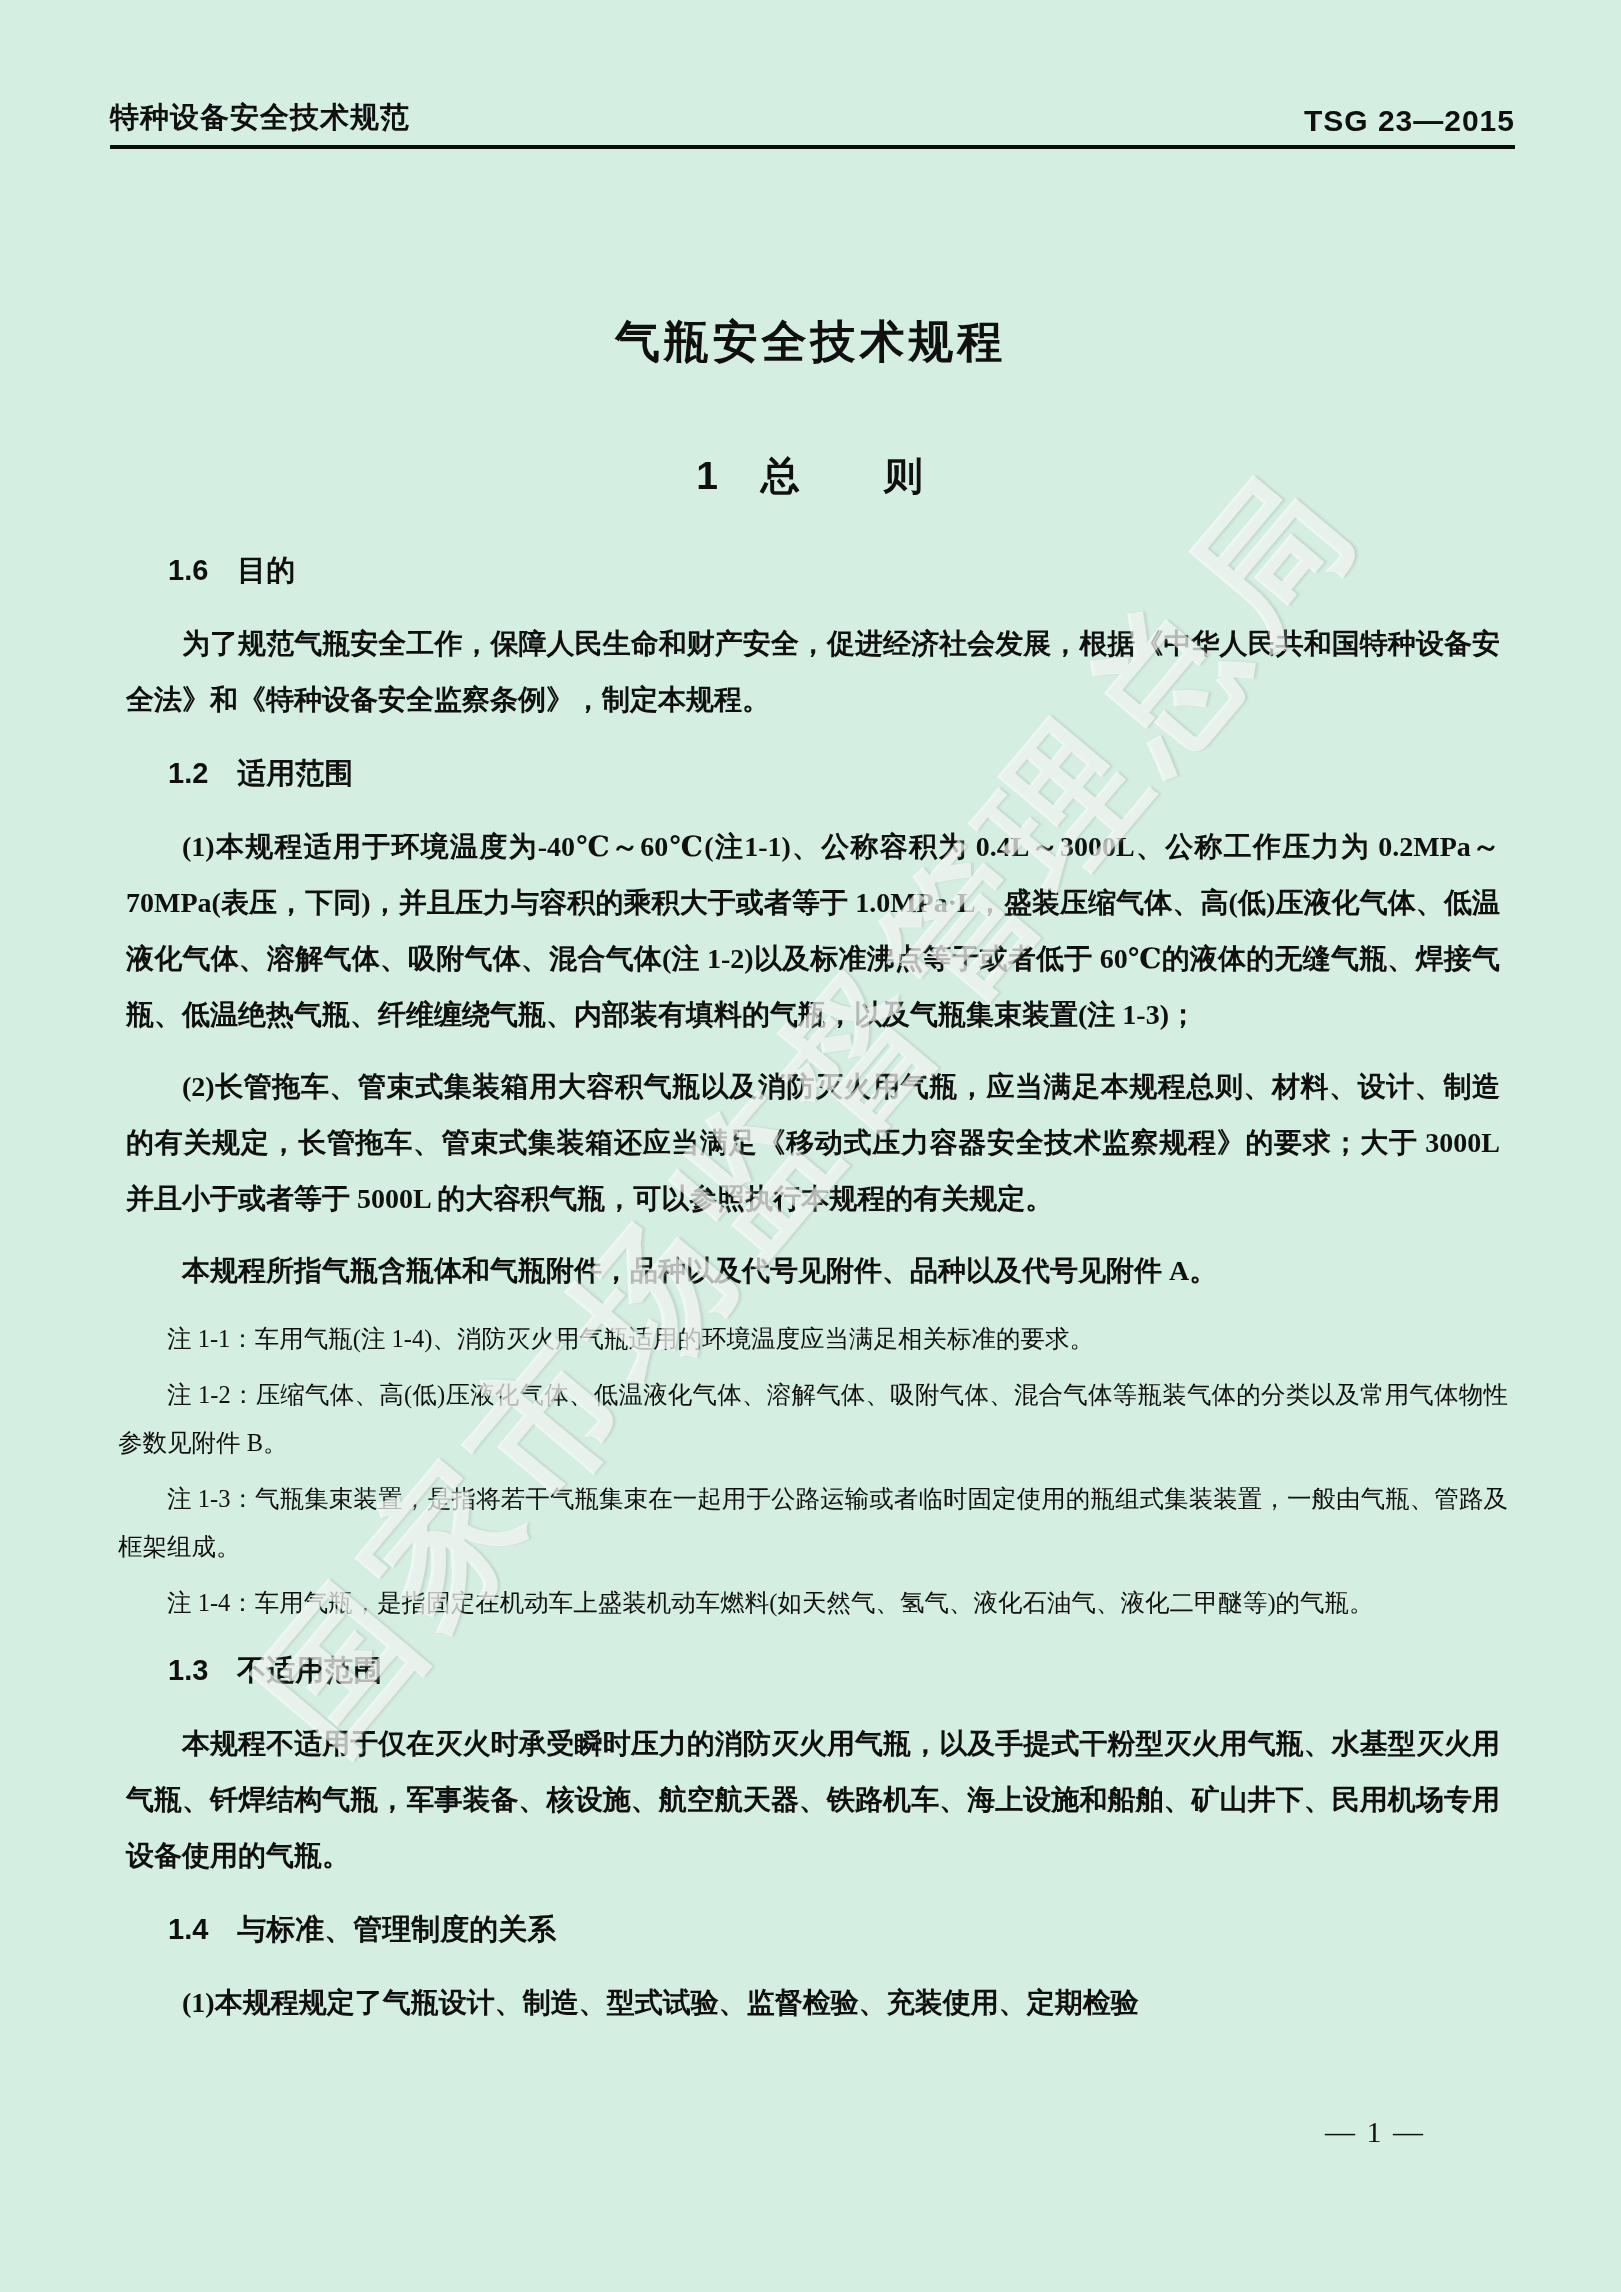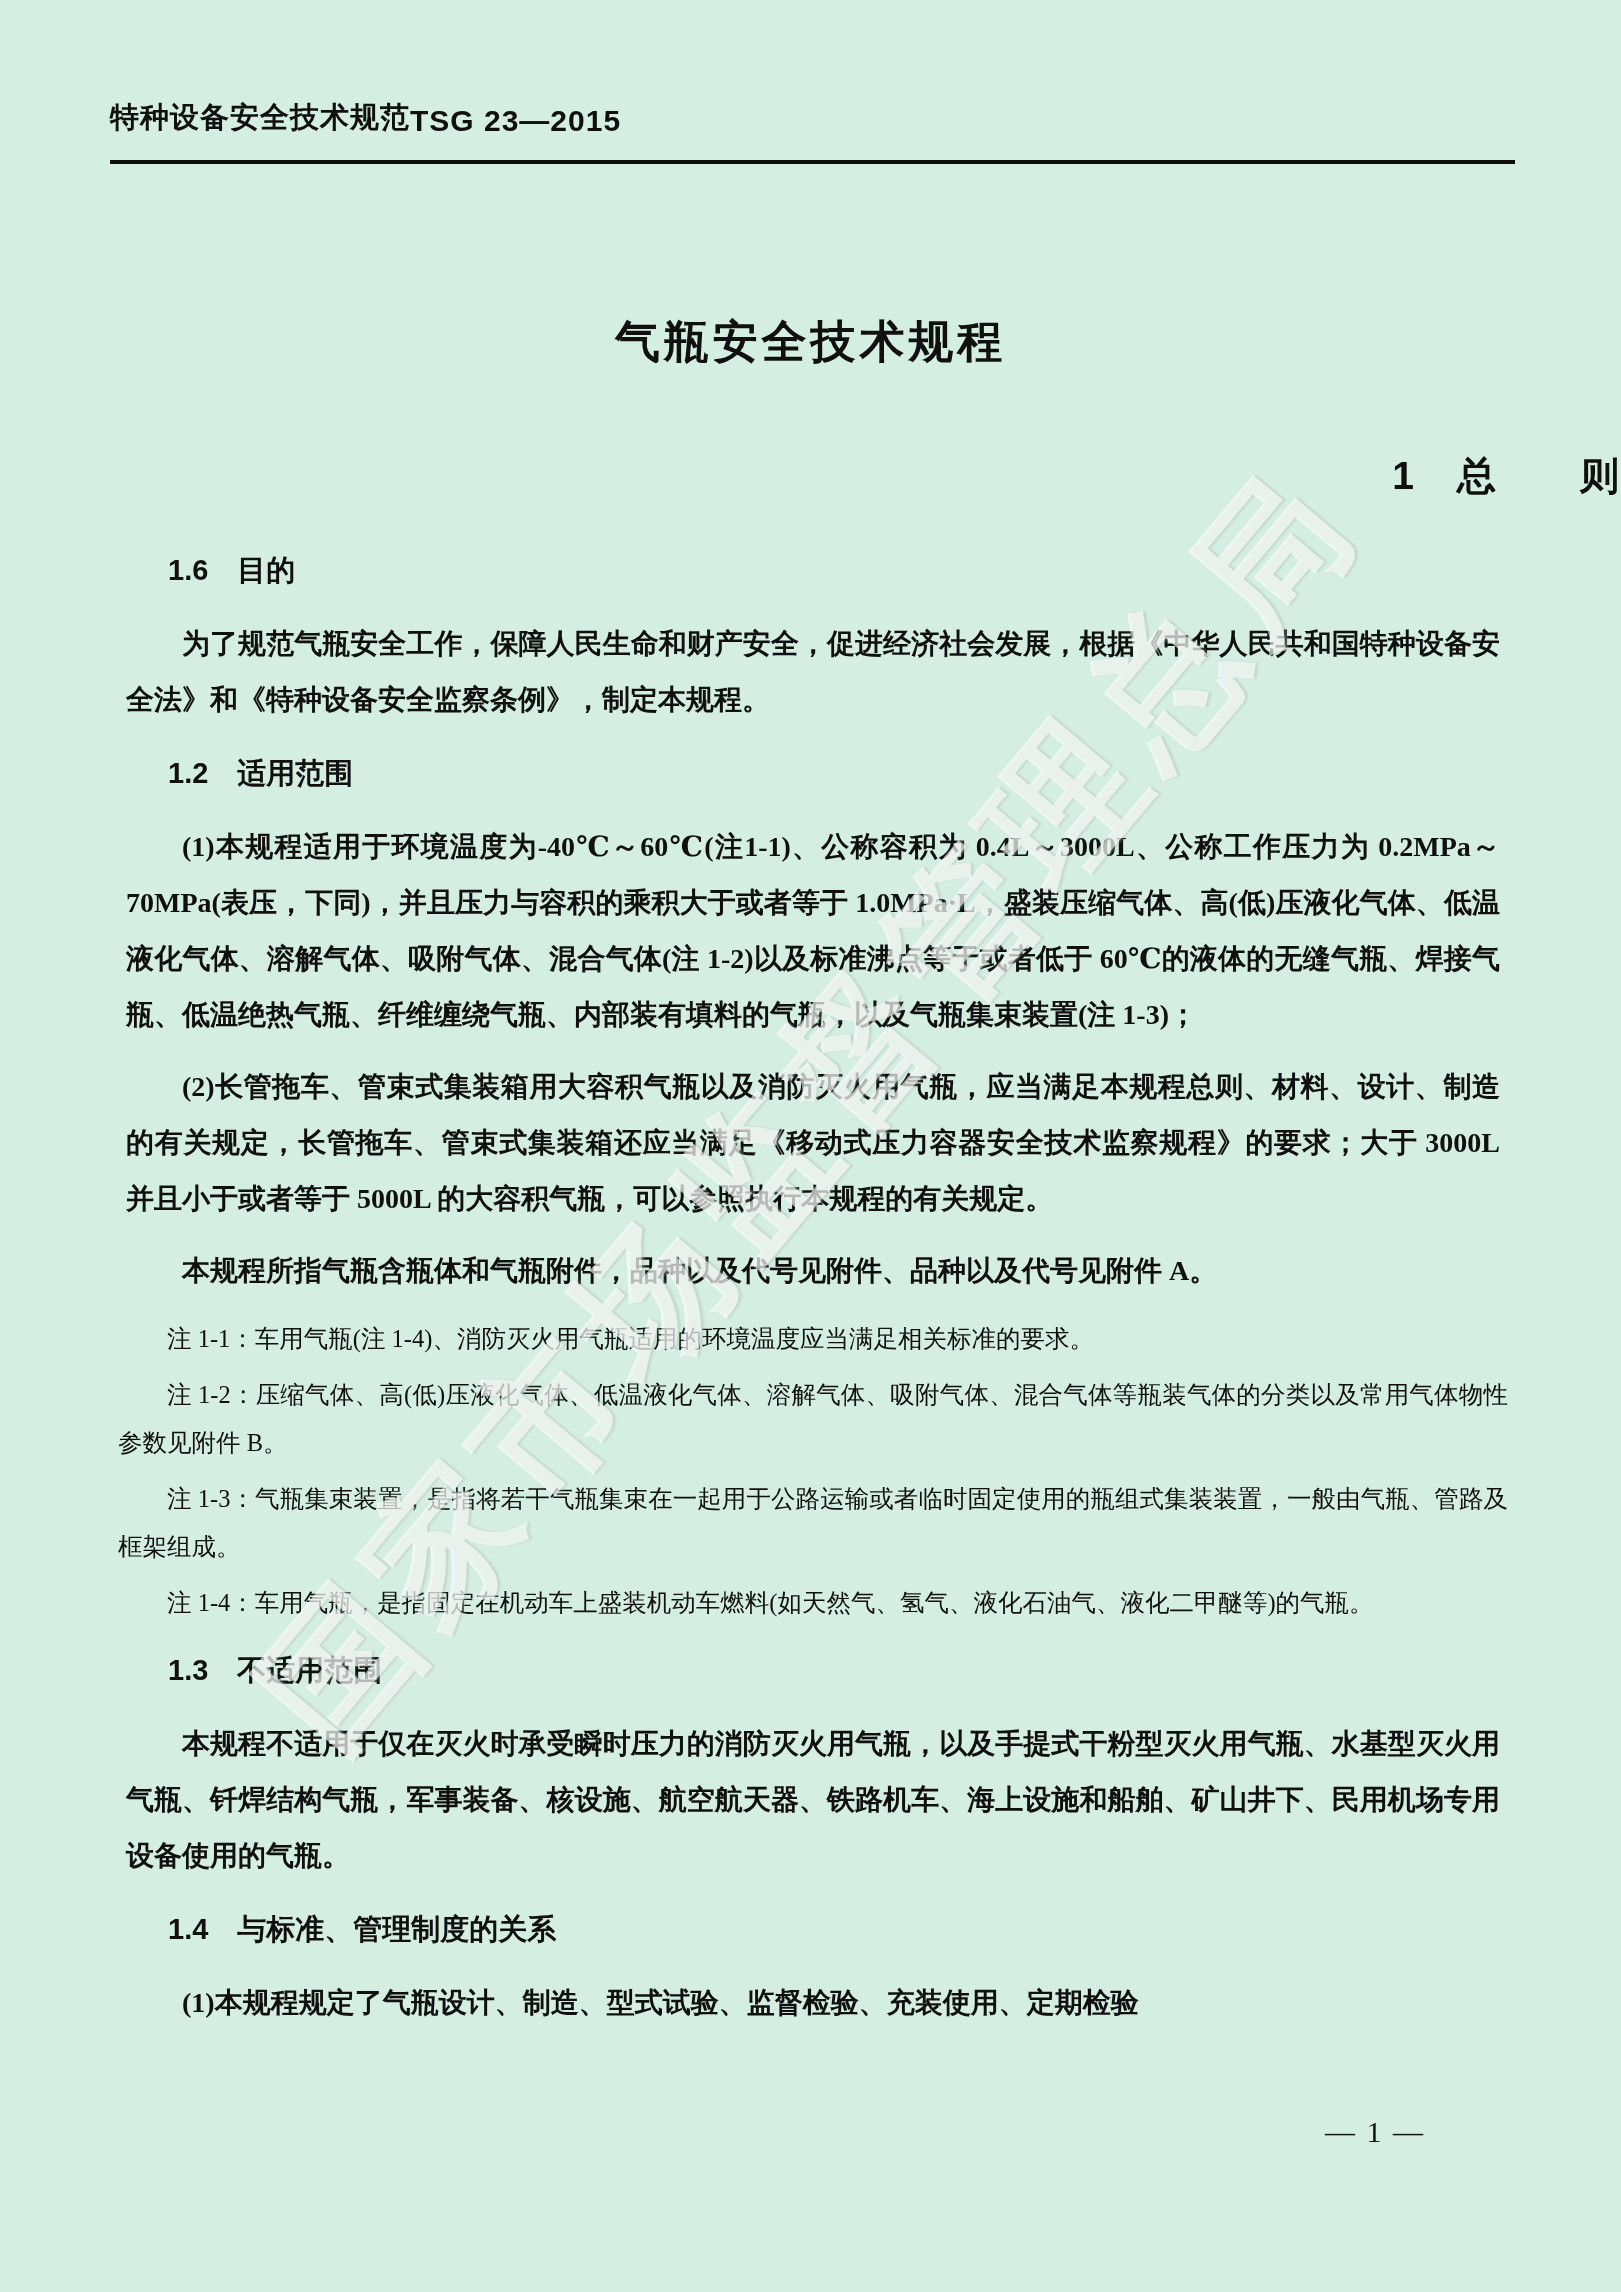--- a/index.html
+++ b/index.html
@@ -12,23 +12,23 @@
     color: #101010;
     font-family: "Liberation Serif", "DejaVu Serif", serif;
   }
   
   .header {
     position: absolute;
     left: 110px;
     right: 106px;
     top: 98px;
     display: flex;
-    justify-content: flex-start;
+    justify-content: space-between;
     align-items: flex-end;
-    padding-bottom: 22px;
+    padding-bottom: 7px;
     border-bottom: 4.9px solid #0c0c0c;
     font-family: "Liberation Sans", "DejaVu Sans", sans-serif;
     font-weight: bold;
   }
   .header-left  { font-size: 29px; letter-spacing: 1px; }
   .header-right { font-size: 30px; font-stretch: condensed; letter-spacing: 1px; }
   
   .doc-title {
     position: absolute;
     left: 0; right: 0;
@@ -36,21 +36,21 @@
     text-align: center;
     font-family: "Liberation Sans", "DejaVu Sans", sans-serif;
     font-weight: bold;
     font-size: 45px;
     letter-spacing: 3.9px;
   }
   .chapter-heading {
     position: absolute;
     left: 0; right: 0;
     top: 449px;
-    text-align: right;
+    text-align: center;
     font-family: "Liberation Sans", "DejaVu Sans", sans-serif;
     font-weight: bold;
     font-size: 39px;
     letter-spacing: 2px;
   }
   
   .content {
     position: absolute;
     left: 110px;
     top: 541px;

